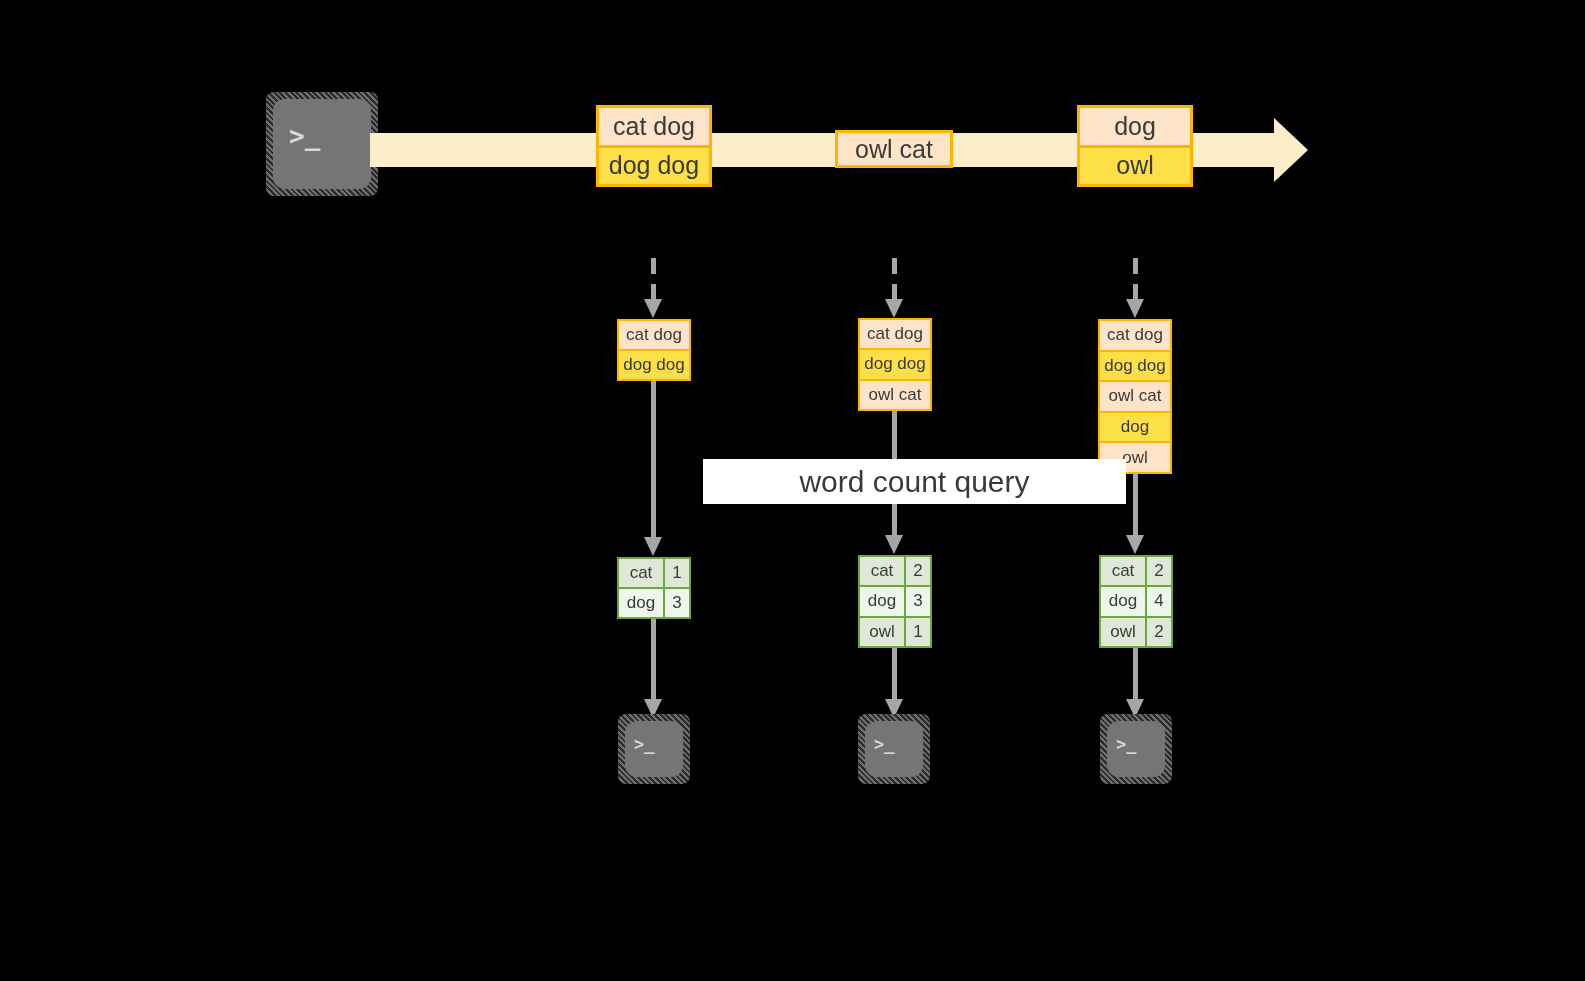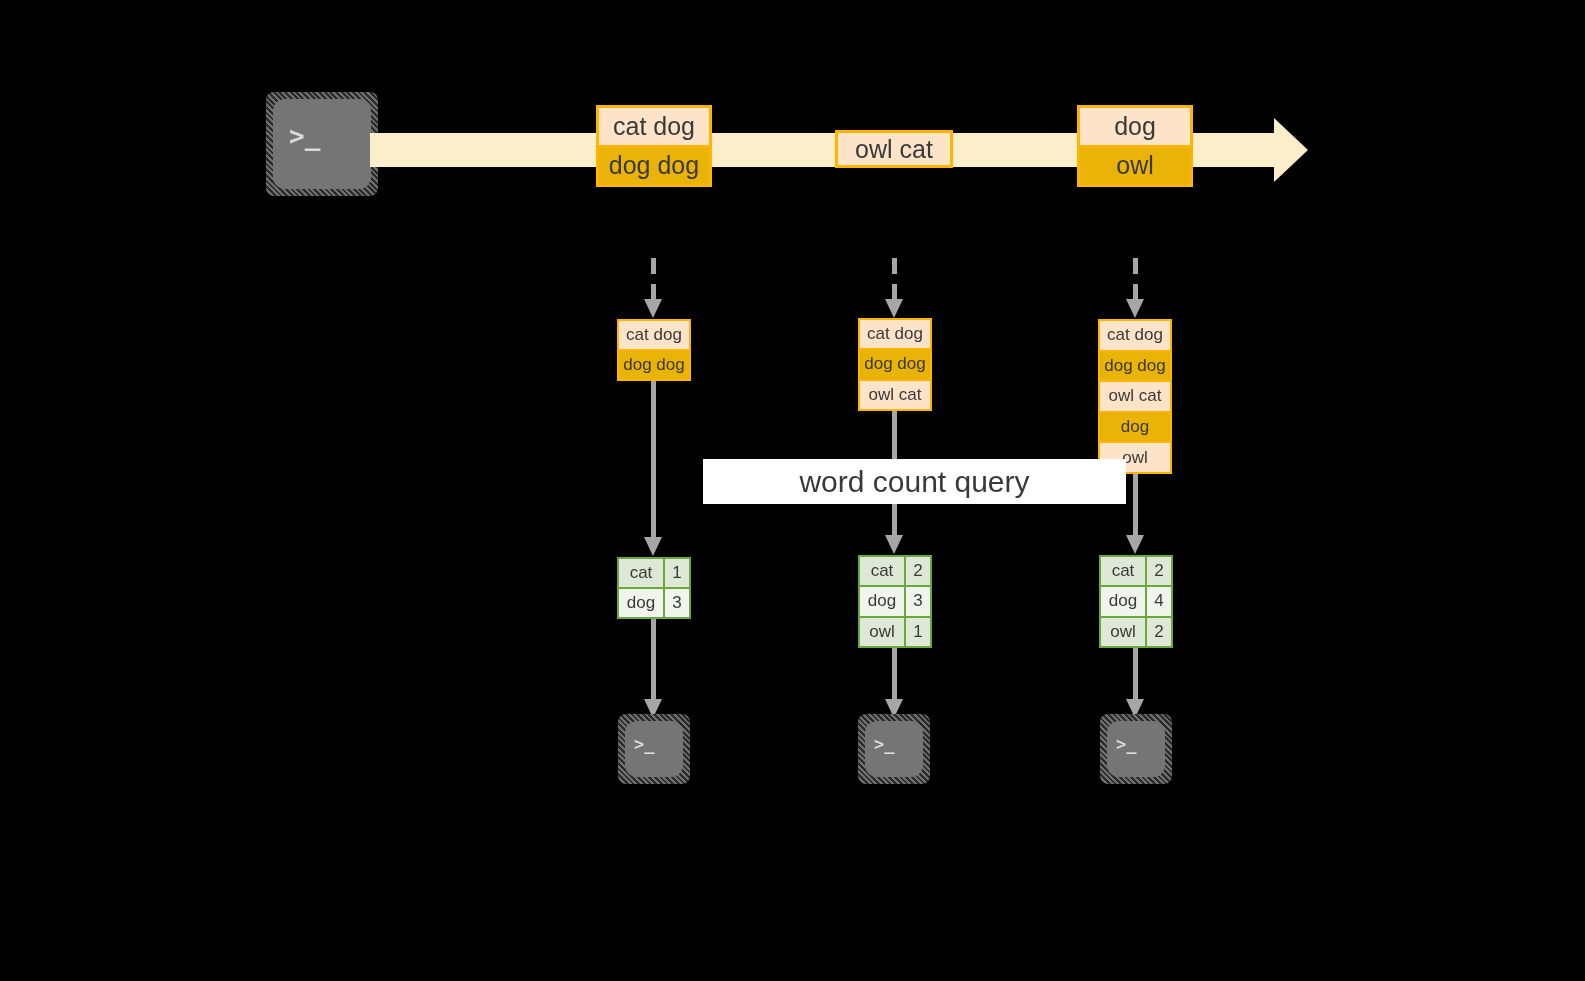--- a/index.html
+++ b/index.html
@@ -62,21 +62,21 @@
   }
   .peach-row {
     flex:1 1 auto;
     display:flex;
     align-items:center;
     justify-content:center;
     color:#3a3a3a;
     white-space:nowrap;
   }
   .peach-row.shade-a { background:#fde3c8; }
-  .peach-row.shade-b { background:#eab308; }
+  .peach-row.shade-b { background:#fde047; }
   .peach-row + .peach-row { border-top:3px solid #ffb400; }
 
   
   .peach-box.big .peach-row { font-size:25px; }
   
   .peach-box.small { border-width:2px; }
   .peach-box.small .peach-row { font-size:17px; }
   .peach-box.small .peach-row + .peach-row { border-top:2px solid #ffb400; }
 
   

